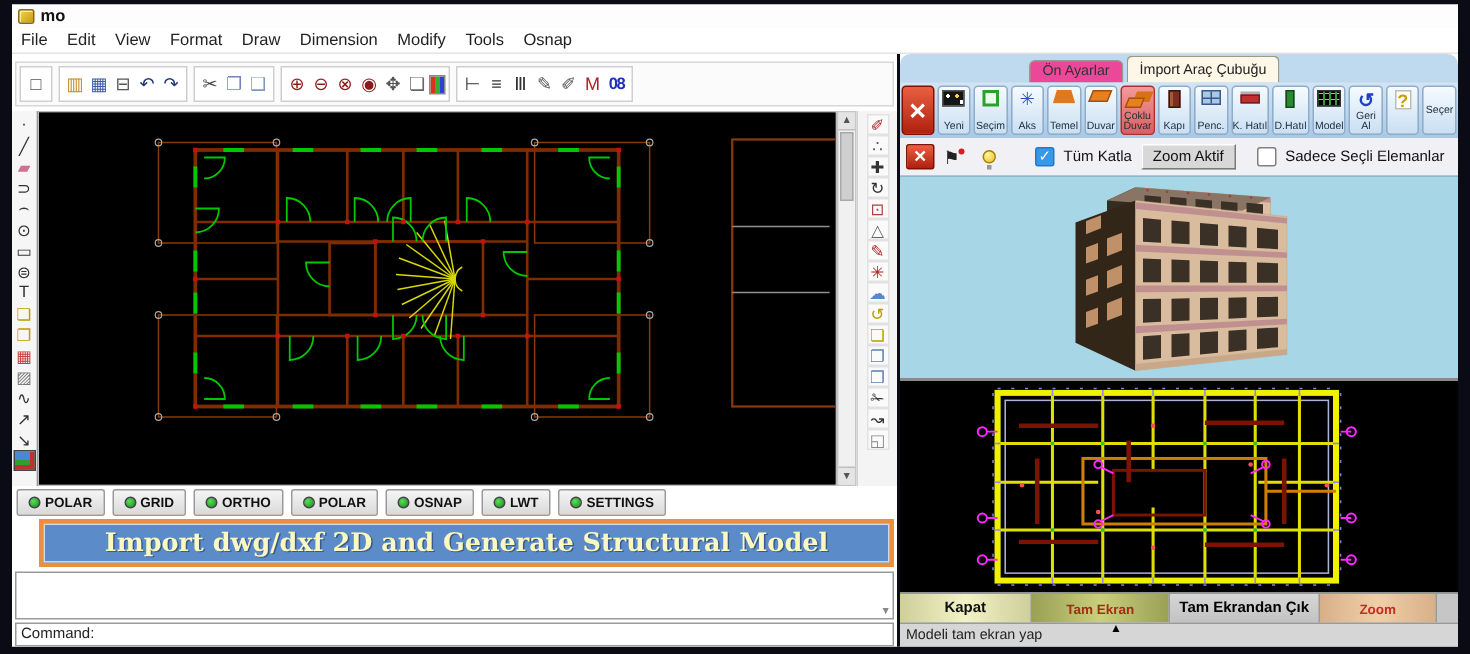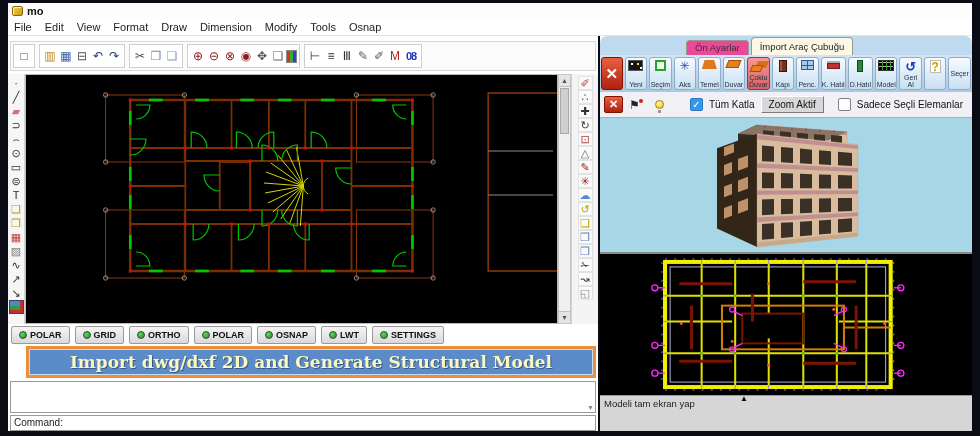--- a/index.html
+++ b/index.html
@@ -628,20 +628,27 @@
                 <circle cx="130" cy="88" r="1.5"></circle>
         </g>
         <g stroke="#8888FF" stroke-width="1">
           <path d="M100,6 v4 M133,6 v4 M166,6 v4 M200,6 v4 M233,6 v4 M262,6 v4"></path>
           <path d="M100,132 v4 M133,132 v4 M166,132 v4 M200,132 v4 M233,132 v4 M262,132 v4"></path>
           <path d="M62,42 h4 M62,68 h4 M62,100 h4 M284,42 h4 M284,68 h4 M284,100 h4"></path>
         </g>
       </svg>
     </div>
 
+    <div class="rp-bottom">
+      <div class="bb kapat">Kapat</div>
+      <div class="bb tamekran">Tam Ekran</div>
+      <div class="bb cik">Tam Ekrandan Çık</div>
+      <div class="bb zoom">Zoom</div>
+      <div class="bb fill"></div>
+    </div>
     <div class="rp-status">
       <span class="tri-up">▲</span>
       <span>Modeli tam ekran yap</span>
     </div>
    </div>
 
   </div>
  </div>
 </div>
 

